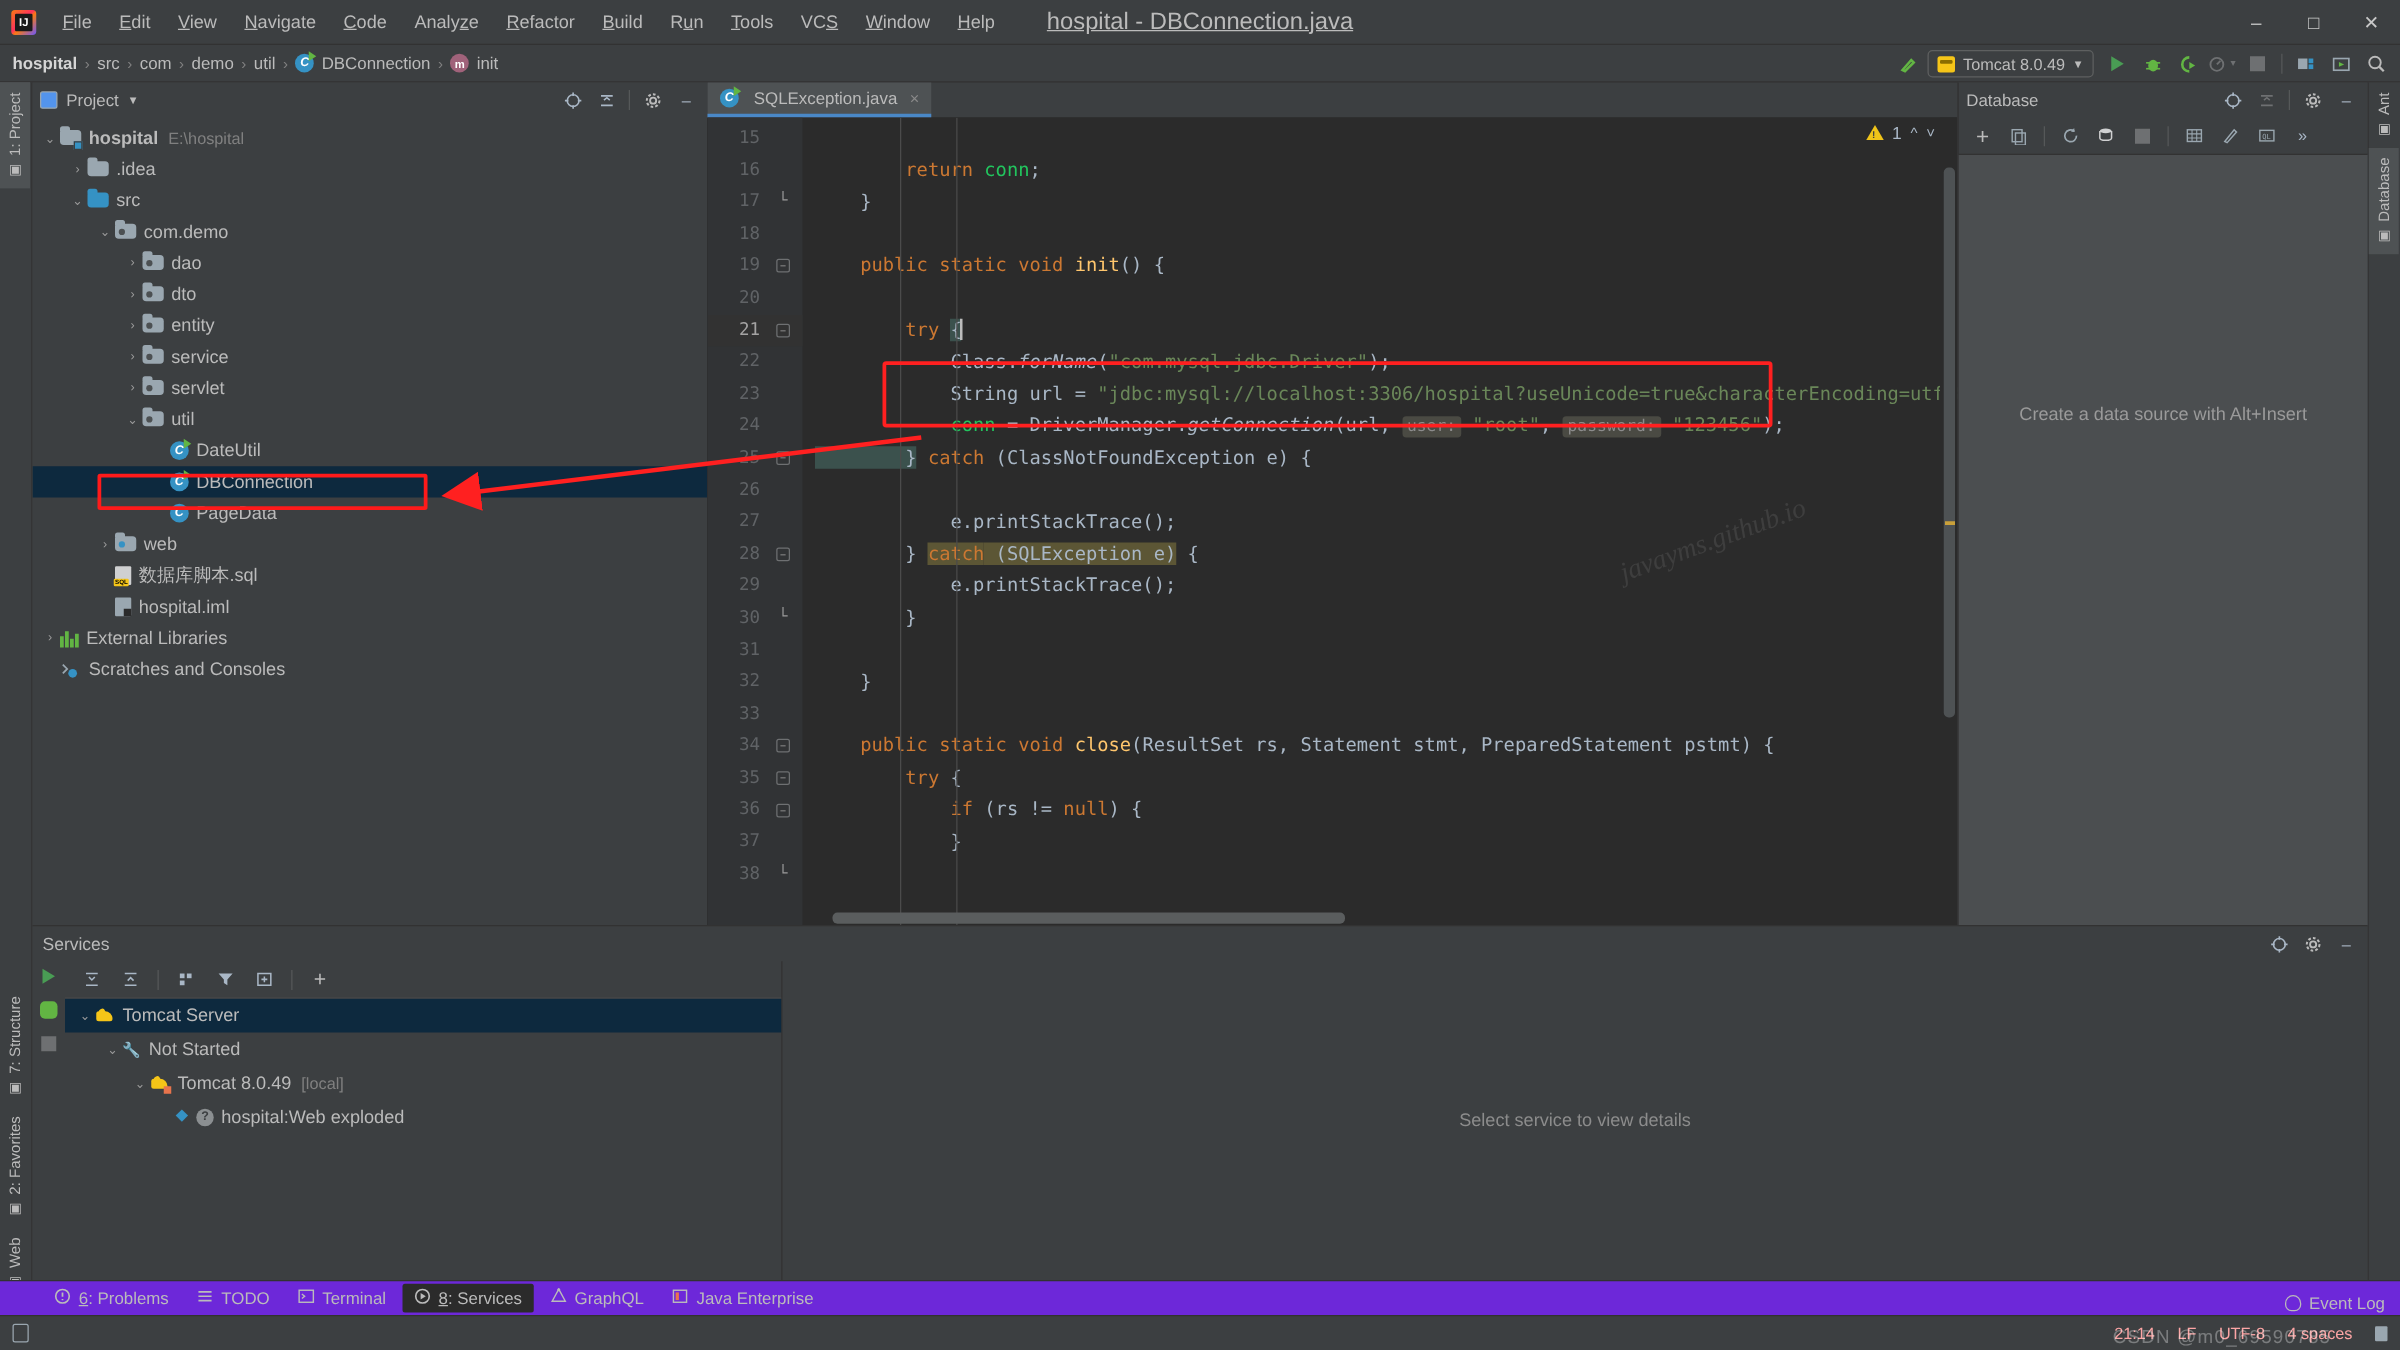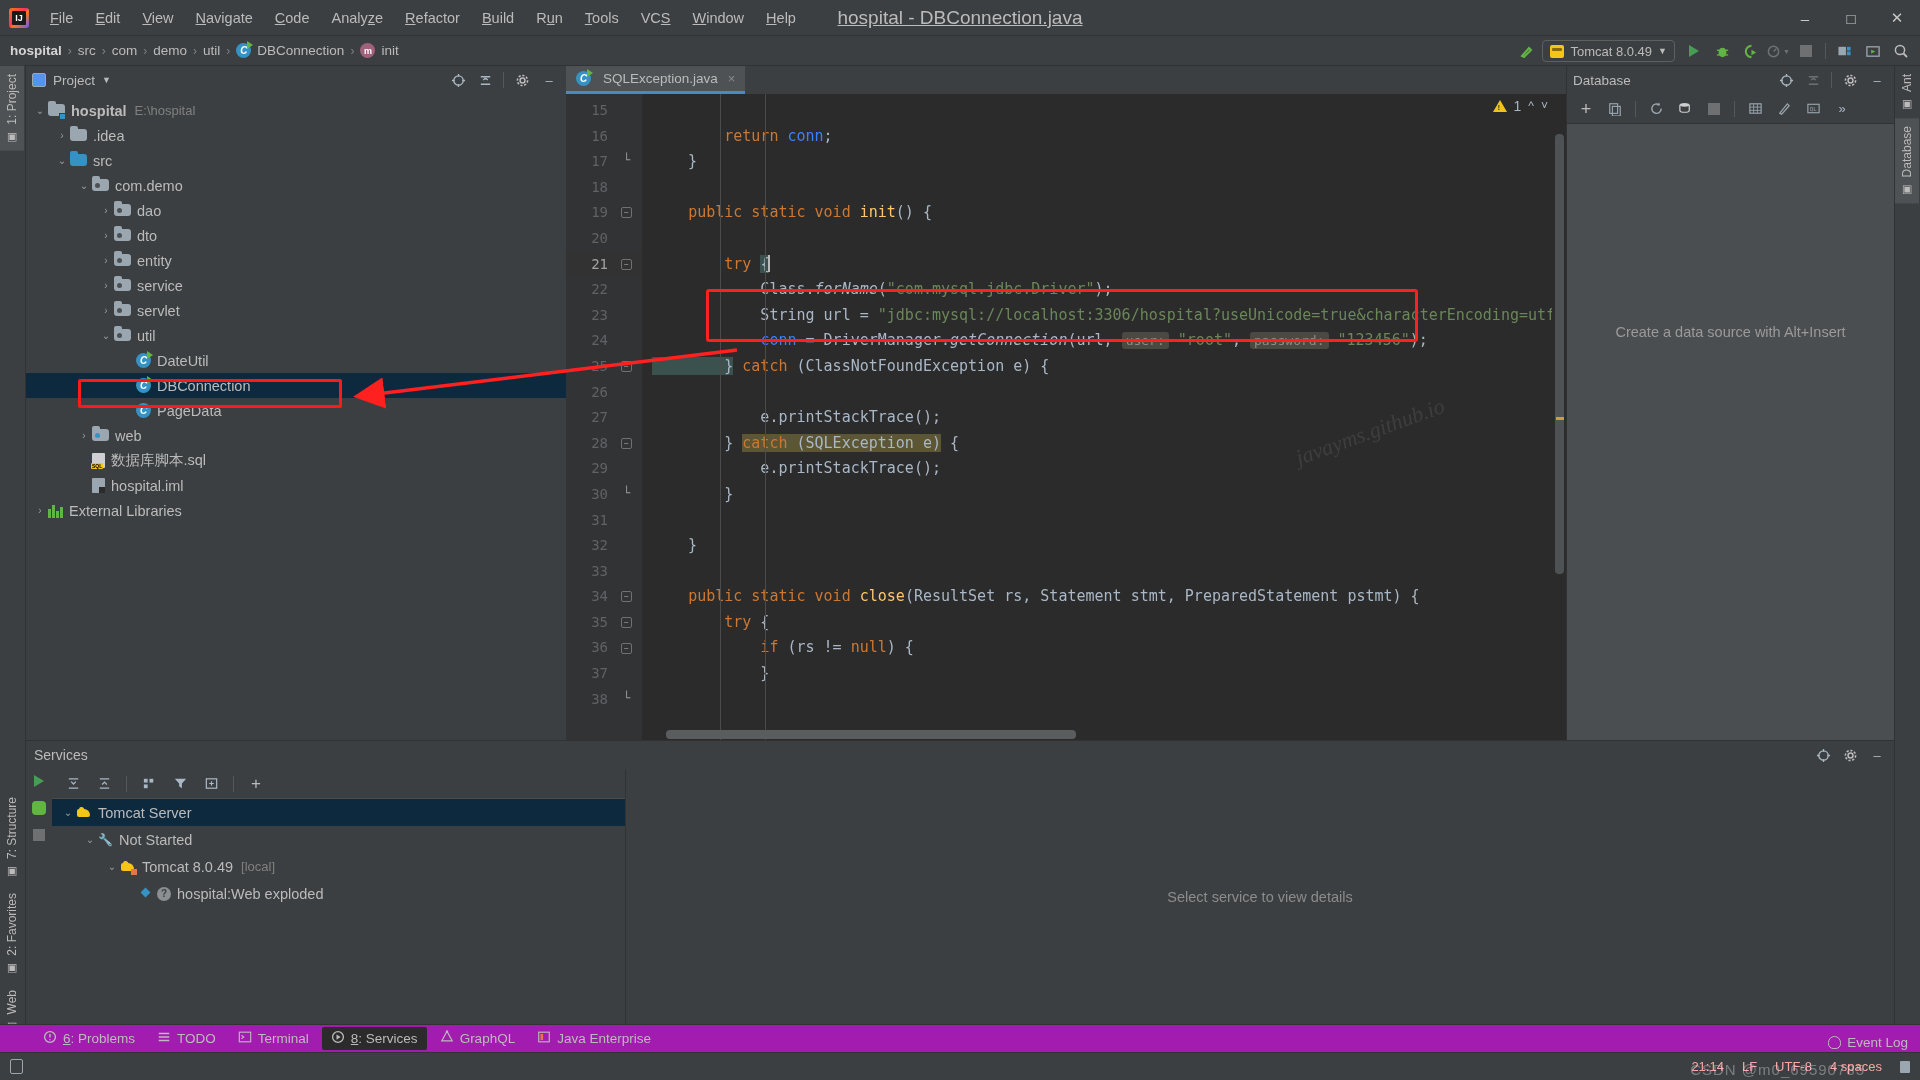--- a/index.html
+++ b/index.html
@@ -174,21 +174,21 @@
     border: 1px solid #6e7072; border-radius: 2px; color: #9a9a9a;
     font-size: 8px; line-height: 9px; text-align: center;
   }
   .codearea {
     flex: 1; position: relative; overflow: hidden; padding-top: 4px;
     font-family: "DejaVu Sans Mono", monospace; font-size: 15px;
   }
   .cl { height: 25.6px; line-height: 25.6px; white-space: pre; padding-left: 10px; color:#a9b7c6; }
   .kw { color: #cc7832; }
   .st { color: #6a8759; }
-  .fld { color: #3b82f6; }
+  .fld { color: #22c55e; }
   .mth { color: #ffc66d; }
   .sfi { color: #a9b7c6; font-style: italic; }
   .plain { color: #a9b7c6; }
   .hint {
     background: #4a4a43; color: #8c8c8c; font-size: 13px; border-radius: 3px;
     padding: 1px 4px; font-style: normal;
   }
   .hl-catch { background: #5c5635; }
   .caret {
     display:inline-block; width:1.5px; height:17px; background:#bbbbbb;
@@ -277,21 +277,21 @@
   .wrench-ic { width:15px;height:14px;margin-right:6px;flex:none;color:#c9ccce;font-size:12px;line-height:14px; }
   .q-ic { width:14px;height:14px;border-radius:50%;background:#8b8f91;color:#3c3f41;font-size:10px;font-weight:bold;display:flex;align-items:center;justify-content:center;margin-right:6px;flex:none; }
   .dia-ic { width:13px;height:13px;margin-right:2px;flex:none;position:relative; }
   .dia-ic::before { content:"";position:absolute;left:0;top:2px;width:7px;height:7px;background:#3592c4;transform:rotate(45deg); }
   .svc-detail { flex:1; display:flex; align-items:center; justify-content:center; color:#8c8c8c; font-size:14.5px; }
   .orange-badge { position:absolute; right:-1px; bottom:-1px; width:6px;height:6px;background:#e8744c; }
 
   
   .toolwin-bar {
     position: absolute; left: 0; right: 0; bottom: 28px; height: 28px;
-    background: #a21caf; display: flex; align-items: center; padding-left: 34px;
+    background: #6d28d9; display: flex; align-items: center; padding-left: 34px;
     gap: 4px; border-top: 1px solid #323232;
   }
   .twb {
     display: flex; align-items: center; gap: 6px; color: #bbbbbb; font-size: 13.5px;
     padding: 3px 9px; border-radius: 2px;
   }
   .twb.active { background: #2b2b2b; }
   .statusbar {
     position: absolute; left: 0; right: 0; bottom: 0; height: 28px;
     background: #3c3f41; display: flex; align-items: center; padding: 0 10px;
@@ -590,20 +590,28 @@
       </div>
       <div class="trow" style="padding-left: 6px;">
         <span class="arrow">›</span>
         <span class="lib-ic">
           <i style="height:9px"></i>
           <i style="height:13px"></i>
           <i style="height:7px"></i>
           <i style="height:11px"></i>
         </span>
         <span class="">External Libraries</span>
+      </div>
+      <div class="trow" style="padding-left: 6px;">
+        <span class="arrow none">&gt;</span>
+        <span class="ficon"><svg width="15" height="14" viewBox="0 0 16 16">
+            <path d="M2 3 L6 7 L2 11" fill="none" stroke="#9aa7b0" stroke-width="1.6"></path>
+            <circle cx="11" cy="11" r="4" fill="#3592c4"></circle>
+          </svg></span>
+        <span class="">Scratches and Consoles</span>
       </div>
     </div>
 </div>
 
 <div class="editor-area">
   <div class="tabs-row">
     <div class="etab">
       <span class="cls-ic run">C</span>
       <span>SQLException.java</span>
       <span class="x">×</span>

